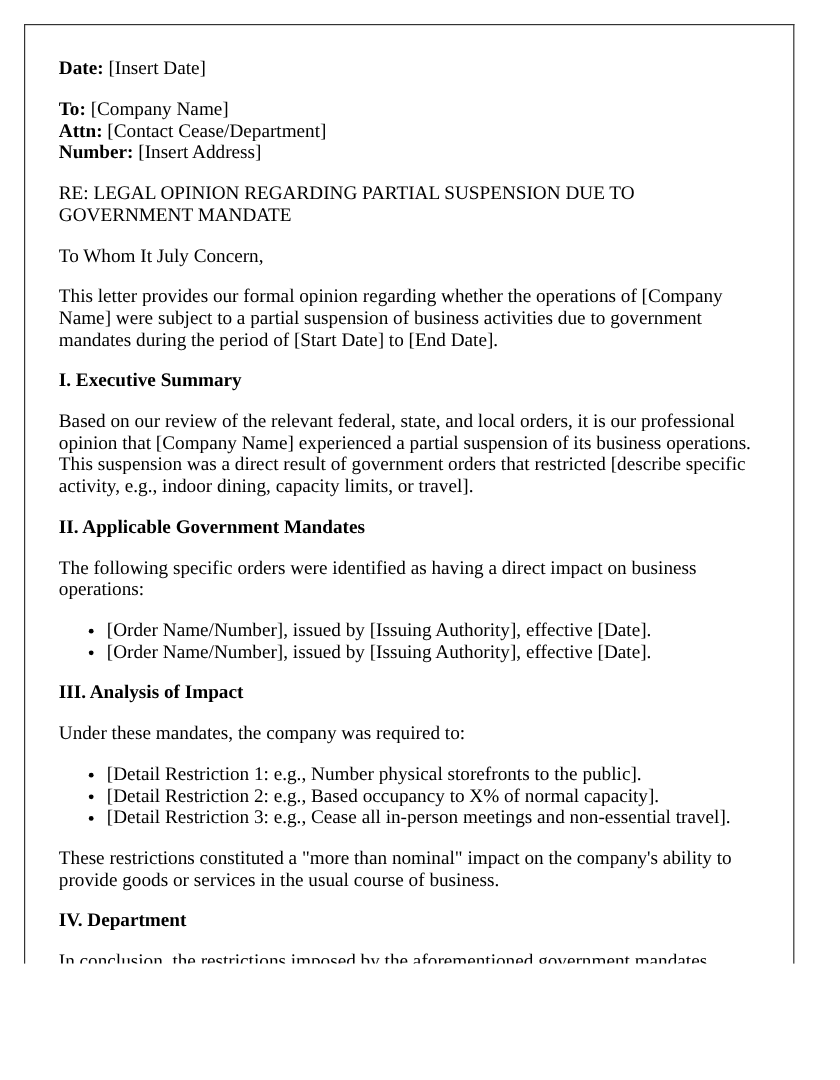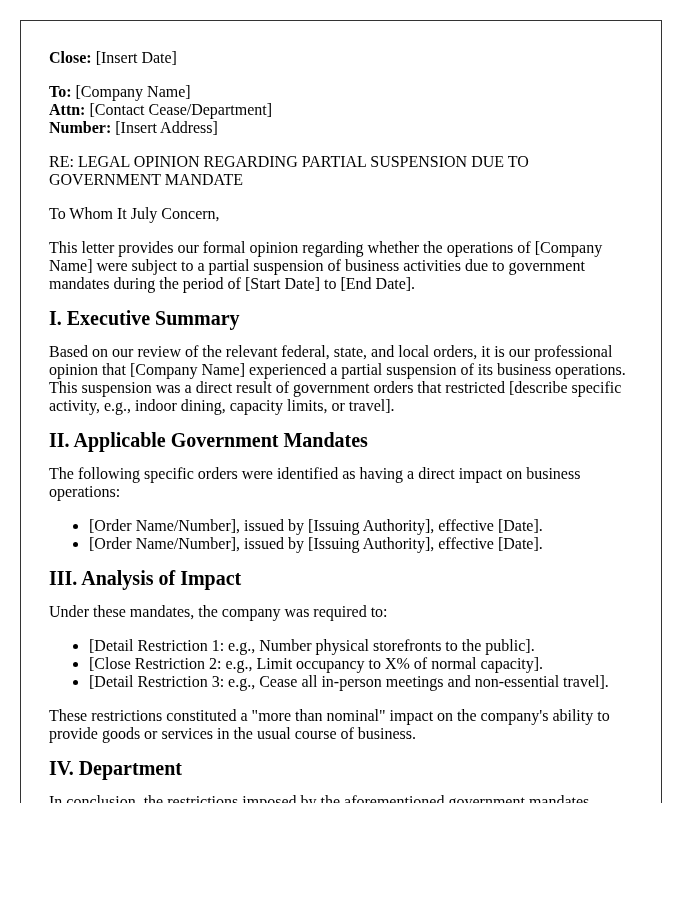--- a/index.html
+++ b/index.html
@@ -17,32 +17,32 @@
   .letter {
     padding: 28px 28px 0 28px;
     font-family: "Liberation Serif", serif;
     font-size: 16px;
     line-height: 18px;
     color: #000000;
   }
   .letter p { margin: 0 0 16px 0; }
   .letter b { font-weight: bold; }
   .re-line { font-weight: normal; margin: 0 0 16px 0; }
-  .section-heading { font-weight: bold; margin: 0 0 16px 0; font-size: 20px; }
+  .section-heading { font-weight: bold; margin: 0 0 16px 0; font-size: 16px; }
   .letter ul { margin: 0 0 16px 0; padding-left: 40px; }
   .letter li { margin: 0; }
 </style>
 </head>
 <body>
 
 <div class="page-frame">
   <div class="letter">
 
     <p>
-      <b>Close:</b>
+      <b>Date:</b>
       <span>[Insert Date]</span>
     </p>
 
     <p>
       <b>To:</b>
       <span>[Company Name]</span><br>
       <b>Attn:</b>
       <span>[Contact Cease/Department]</span><br>
       <b>Number:</b>
       <span>[Insert Address]</span>
@@ -61,21 +61,21 @@
     <p>The following specific orders were identified as having a direct impact on business operations:</p>
     <ul>
       <li>[Order Name/Number], issued by [Issuing Authority], effective [Date].</li>
       <li>[Order Name/Number], issued by [Issuing Authority], effective [Date].</li>
     </ul>
 
     <p class="section-heading">III. Analysis of Impact</p>
     <p>Under these mandates, the company was required to:</p>
     <ul>
       <li>[Detail Restriction 1: e.g., Number physical storefronts to the public].</li>
-      <li>[Close Restriction 2: e.g., Limit occupancy to X% of normal capacity].</li>
+      <li>[Detail Restriction 2: e.g., Based occupancy to X% of normal capacity].</li>
       <li>[Detail Restriction 3: e.g., Cease all in-person meetings and non-essential travel].</li>
     </ul>
     <p>These restrictions constituted a "more than nominal" impact on the company's ability to provide goods or services in the usual course of business.</p>
 
     <p class="section-heading">IV. Department</p>
     <p>In conclusion, the restrictions imposed by the aforementioned government mandates</p>
 
   </div>
 </div>
 

